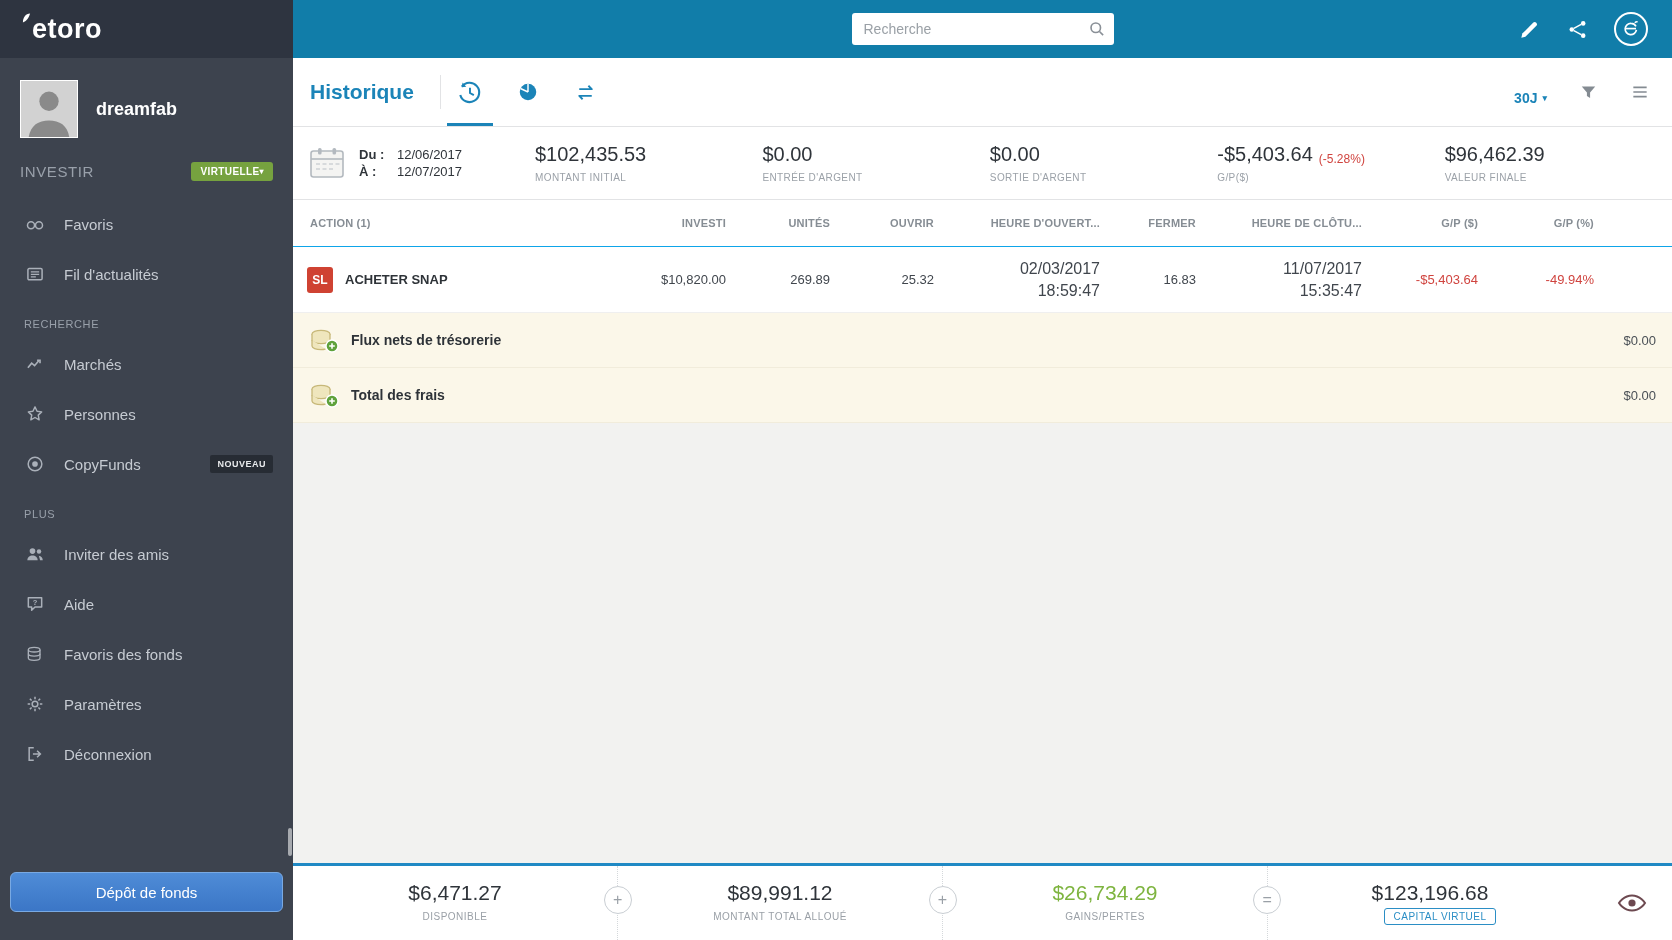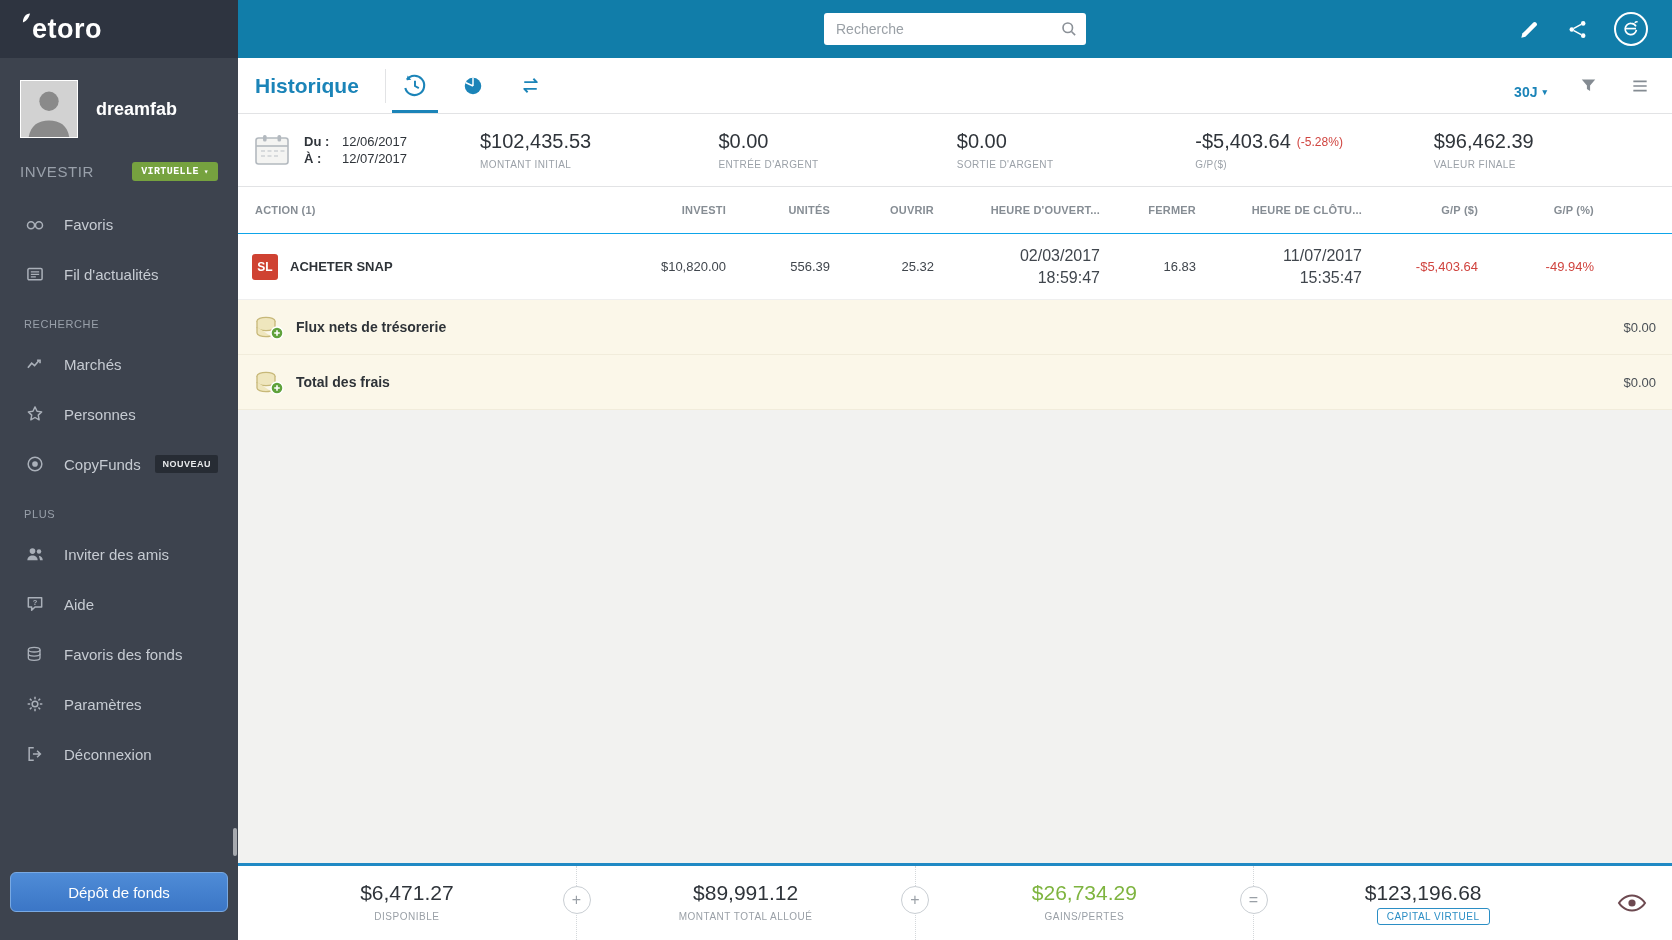--- a/index.html
+++ b/index.html
@@ -1,30 +1,30 @@
 <!DOCTYPE html>
 <html><head>
 <meta charset="utf-8">
 <style>
   * { margin:0; padding:0; box-sizing:border-box; }
   html,body { width:1672px; height:940px; overflow:hidden; font-family:"Liberation Sans", sans-serif; background:#f2f2f0; }
   .app { display:flex; width:100%; height:100%; }
 
   
-  .sidebar { width:238px; flex-shrink:0; background:#3d434e; color:#c6cbd2; display:flex; flex-direction:column; position:relative; }
+  .sidebar { width:293px; flex-shrink:0; background:#3d434e; color:#c6cbd2; display:flex; flex-direction:column; position:relative; }
   .logo-strip { height:58px; background:#2e3440; display:flex; align-items:center; padding-left:22px; flex-shrink:0; }
   .logo { color:#fff; font-size:27px; font-weight:bold; letter-spacing:.5px; display:inline-flex; align-items:flex-start; position:relative; }
   .logo .leaf { margin:-2px 1px 0 0; }
   .side-scroll { flex:1; min-height:0; overflow:hidden; position:relative; }
   .profile { display:flex; align-items:center; padding:22px 20px 18px; }
   .avatar { width:58px; height:58px; border:1px solid #fff; margin-right:18px; overflow:hidden; background:#d8d8d8; flex-shrink:0; }
   .username { color:#fff; font-size:18px; font-weight:bold; }
   .invest-row { display:flex; align-items:center; justify-content:space-between; padding:6px 20px 10px; }
   .section-label { font-size:15px; color:#99a0aa; letter-spacing:.6px; }
-  .mode-badge { background:#76a23f; color:#fff; font-size:10px; font-weight:bold; border:none; border-radius:3px; padding:4px 9px; letter-spacing:.4px; display:flex; align-items:center; gap:5px; cursor:pointer; font-family:Liberation Mono, monospace; }
+  .mode-badge { background:#76a23f; color:#fff; font-size:10px; font-weight:bold; border:none; border-radius:3px; padding:4px 9px; letter-spacing:.4px; display:flex; align-items:center; cursor:pointer; font-family:Liberation Sans, sans-serif; }
   .mode-badge .caret { font-size:8px; }
   nav { margin-top:8px; }
   .nav-item { height:50px; display:flex; align-items:center; padding:0 20px 0 24px; font-size:15px; color:#c6cbd2; cursor:pointer; }
   .nav-item.active { background:#4b525d; color:#fff; }
   .nav-item.active .nicon { color:#fff; }
   .nicon { width:22px; height:22px; margin-right:18px; color:#aab0b9; display:flex; align-items:center; justify-content:center; flex-shrink:0; }
   .nav-head { height:40px; display:flex; align-items:flex-end; padding:0 20px 9px 24px; font-size:11px; color:#99a0aa; letter-spacing:.6px; }
   .new-badge { margin-left:auto; background:#272c34; color:#e8eaec; font-size:9px; font-weight:bold; letter-spacing:.5px; padding:4px 7px; border-radius:2px; }
   .scroll-thumb { position:absolute; right:1px; bottom:2px; width:4px; height:28px; background:rgba(255,255,255,.55); border-radius:2px; cursor:pointer; }
   .deposit-wrap { height:82px; padding:14px 10px 0; flex-shrink:0; }
@@ -34,37 +34,37 @@
   .main { flex:1; min-width:0; display:flex; flex-direction:column; background:#f2f2f0; }
 
   .topbar { height:58px; background:#117da9; display:flex; align-items:center; position:relative; flex-shrink:0; }
   .search-wrap { position:absolute; left:50%; transform:translateX(-50%); width:262px; height:32px; background:#fff; border-radius:3px; display:flex; align-items:center; padding-right:8px; }
   .search-wrap input { flex:1; min-width:0; border:none; outline:none; background:transparent; font-size:14px; color:#333; padding:0 6px 0 12px; font-family:inherit; }
   .search-wrap input::placeholder { color:#9aa0a6; }
   .top-icons { margin-left:auto; display:flex; align-items:center; gap:26px; padding-right:24px; }
   .top-icon { cursor:pointer; display:flex; align-items:center; }
   .ring { width:34px; height:34px; border:2px solid #fff; border-radius:50%; display:flex; align-items:center; justify-content:center; }
 
-  .toolbar { height:56px; background:#fff; border-bottom:1px solid #e2e3e5; display:flex; align-items:center; flex-shrink:0; }
+  .toolbar { height:69px; background:#fff; border-bottom:1px solid #e2e3e5; display:flex; align-items:center; flex-shrink:0; }
   .tab-title { font-size:21px; font-weight:bold; color:#1b84b8; padding:0 26px 0 17px; }
   .vsep { width:1px; height:34px; background:#e2e3e5; }
   .icon-tab { width:58px; height:100%; display:flex; align-items:center; justify-content:center; color:#1b84b8; position:relative; cursor:pointer; }
   .icon-tab.active::after { content:""; position:absolute; bottom:0; left:6px; right:6px; height:3px; background:#1b84b8; }
   .toolbar-right { margin-left:auto; display:flex; align-items:center; gap:32px; padding-right:22px; }
   .period { color:#1b84b8; font-size:14px; font-weight:bold; display:flex; align-items:center; gap:5px; cursor:pointer;margin-top:12px; }
   .period .caret { font-size:9px; }
   .gray-icon { color:#848b92; cursor:pointer; display:flex; align-items:center; }
 
   .summary { height:73px; background:#fff; border-bottom:1px solid #e2e3e5; display:flex; align-items:center; padding-left:16px; flex-shrink:0; }
   .cal { margin-right:14px; cursor:pointer; display:flex; }
   .dates { margin-right:36px; font-size:13px; color:#2f343a; width:140px; }
   .dates .drow { display:flex; margin:2px 0; }
   .dlabel { font-weight:bold; width:38px; }
   .stat { flex:1; min-width:0; }
-  .stat .vrow { display:flex; align-items:center; }
+  .stat .vrow { display:flex; align-items:flex-end; }
   .stat .val { font-size:20px; color:#2f343a; }
   .stat .pct { font-size:12px; color:#d0443f; margin-left:6px; }
   .stat .lab { font-size:10px; color:#9ba1a8; letter-spacing:.4px; margin-top:6px; }
 
   .thead, .trow { display:grid; grid-template-columns:1fr 112px 104px 104px 166px 96px 166px 116px 116px; align-items:center; background:#fff; padding-right:72px; }
   .thead { height:47px; border-bottom:1px solid #0ea5e9; font-size:11px; font-weight:bold; color:#868d94; letter-spacing:.2px; }
   .th { text-align:right; padding-right:6px; }
   .th.left { text-align:left; padding-left:17px; }
   .trow { height:66px; border-bottom:1px solid #efefef; font-size:13px; color:#40464d; cursor:pointer; }
   .cell-action { display:flex; align-items:center; padding-left:14px; gap:12px; }
@@ -374,21 +374,21 @@
       <div class="th">G/P ($)</div>
       <div class="th">G/P (%)</div>
     </div>
 
     <div class="trow">
       <div class="cell-action">
         <span class="badge-sl">SL</span>
         <span class="action-label">ACHETER SNAP</span>
       </div>
       <div class="num">$10,820.00</div>
-      <div class="num">556.39</div>
+      <div class="num">269.89</div>
       <div class="num">25.32</div>
       <div class="dt">
           <div>02/03/2017</div>
           <div>18:59:47</div>
         </div>
       <div class="num">16.83</div>
       <div class="dt">
           <div>11/07/2017</div>
           <div>15:35:47</div>
         </div>

